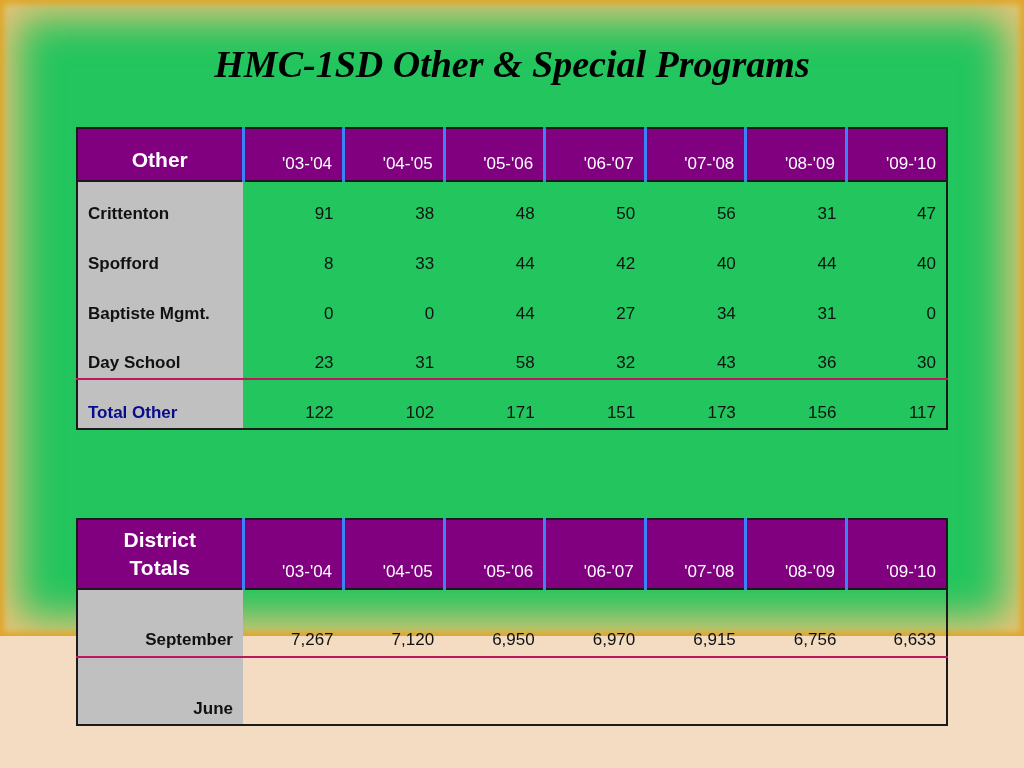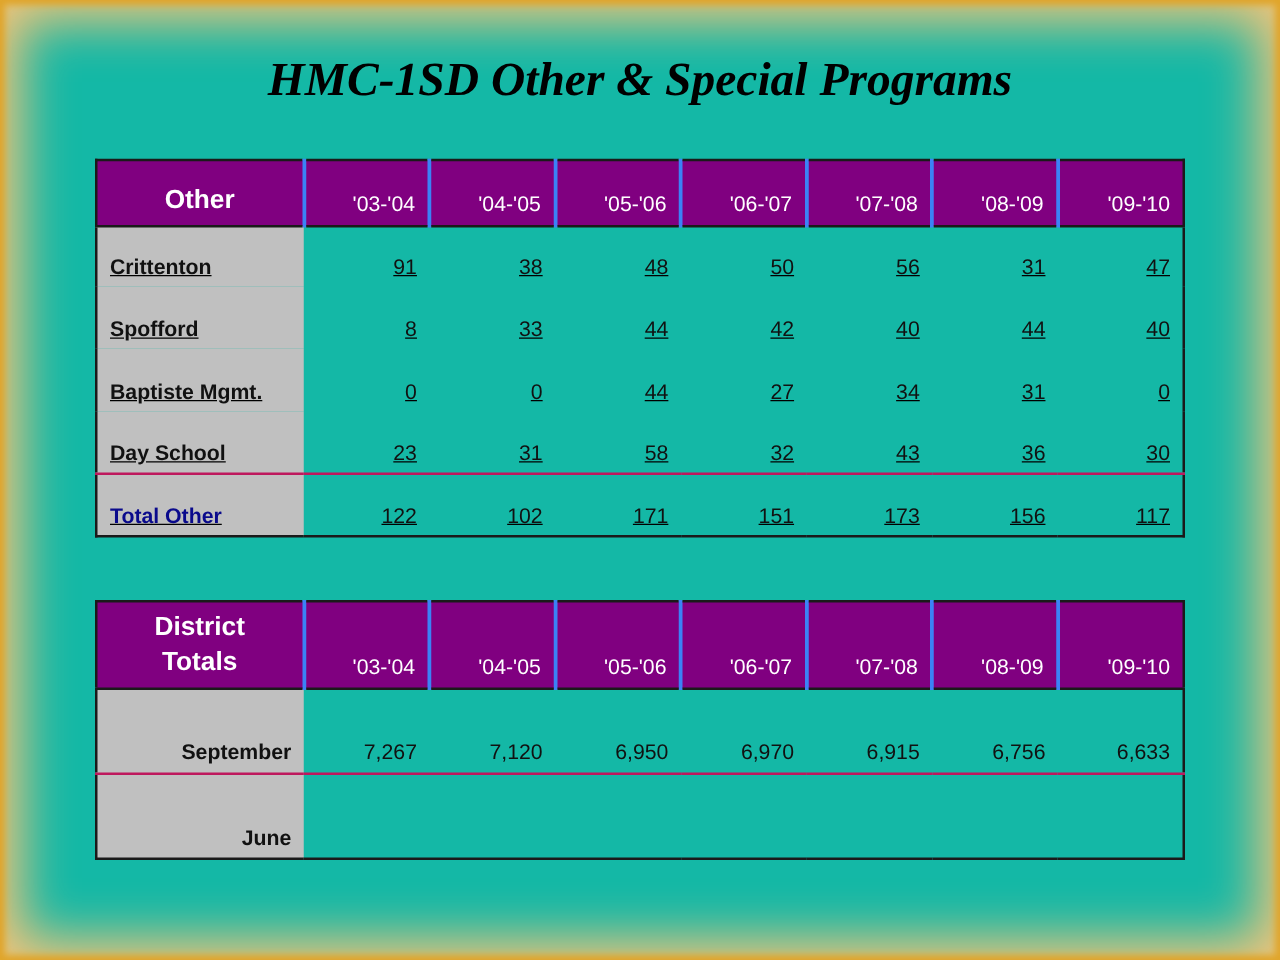--- a/index.html
+++ b/index.html
@@ -2,22 +2,22 @@
 <html><head>
 <meta charset="utf-8">
 <style>
   html, body { margin: 0; padding: 0; }
   body {
     width: 1024px; height: 768px; overflow: hidden;
     background: #f3dcc2;
     font-family: "Liberation Sans", sans-serif;
   }
   .slide {
-    position: absolute; left: 0; top: 0; width: 1024px; height: 768px;
-    background: #14b8a6;
+    position: absolute; left: 0; top: 0; width: 1024px; height: 636px;
+    background: #22c55e;
     box-shadow: inset 0 0 6px 4px #e0a52a, inset 0 0 40px 18px #f0c47a;
   }
   .title {
     position: absolute; left: 0; top: 42px; width: 1024px; text-align: center;
     font-family: "Liberation Serif", serif; font-style: italic; font-weight: bold;
     font-size: 38px; color: #000;
   }
   table.t {
     position: absolute; left: 76px; width: 872px;
     border-collapse: collapse; table-layout: fixed;
@@ -38,24 +38,24 @@
   table.t td {
     text-align: right; padding: 0 10px 0 0; vertical-align: bottom; color: #111;
   }
   table.t td.label {
     background: #c0c0c0; text-align: left; padding-left: 10px; font-weight: bold;
   }
   table.t td.label.blue { color: #0a0a8c; }
   table.t tr.sep { border-top: 2px solid #be185d; }
   #t1 { top: 127px; border-radius: 22px; }
   #t1 tr.head { height: 53px; }
-  #t1 tr.row { height: 50px; text-decoration: underline; }
+  #t1 tr.row { height: 50px; }
   #t1 tr.row td { padding-bottom: 5px; }
   #t1 tr.row.first-row { height: 48px; }
-  #t2 { top: 480px; }
+  #t2 { top: 518px; }
   #t2 tr.head { height: 70px; }
   #t2 tr.row { height: 68px; }
   #t2 tr.row td { padding-bottom: 6px; text-align: right; }
   #t2 tr.row.last td { padding-bottom: 5px; margin-left: 32px; }
 </style>
 </head>
 <body>
 
 <div class="slide">
   <div class="title">HMC-1SD Other &amp; Special Programs</div>

